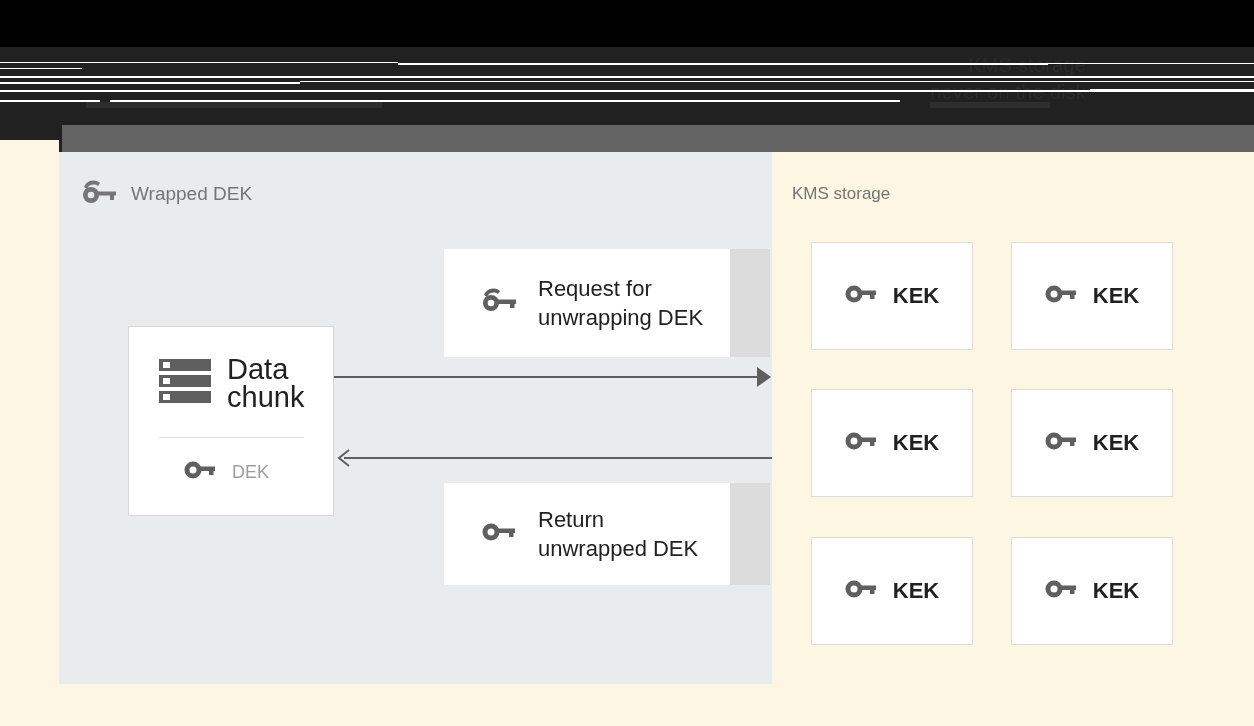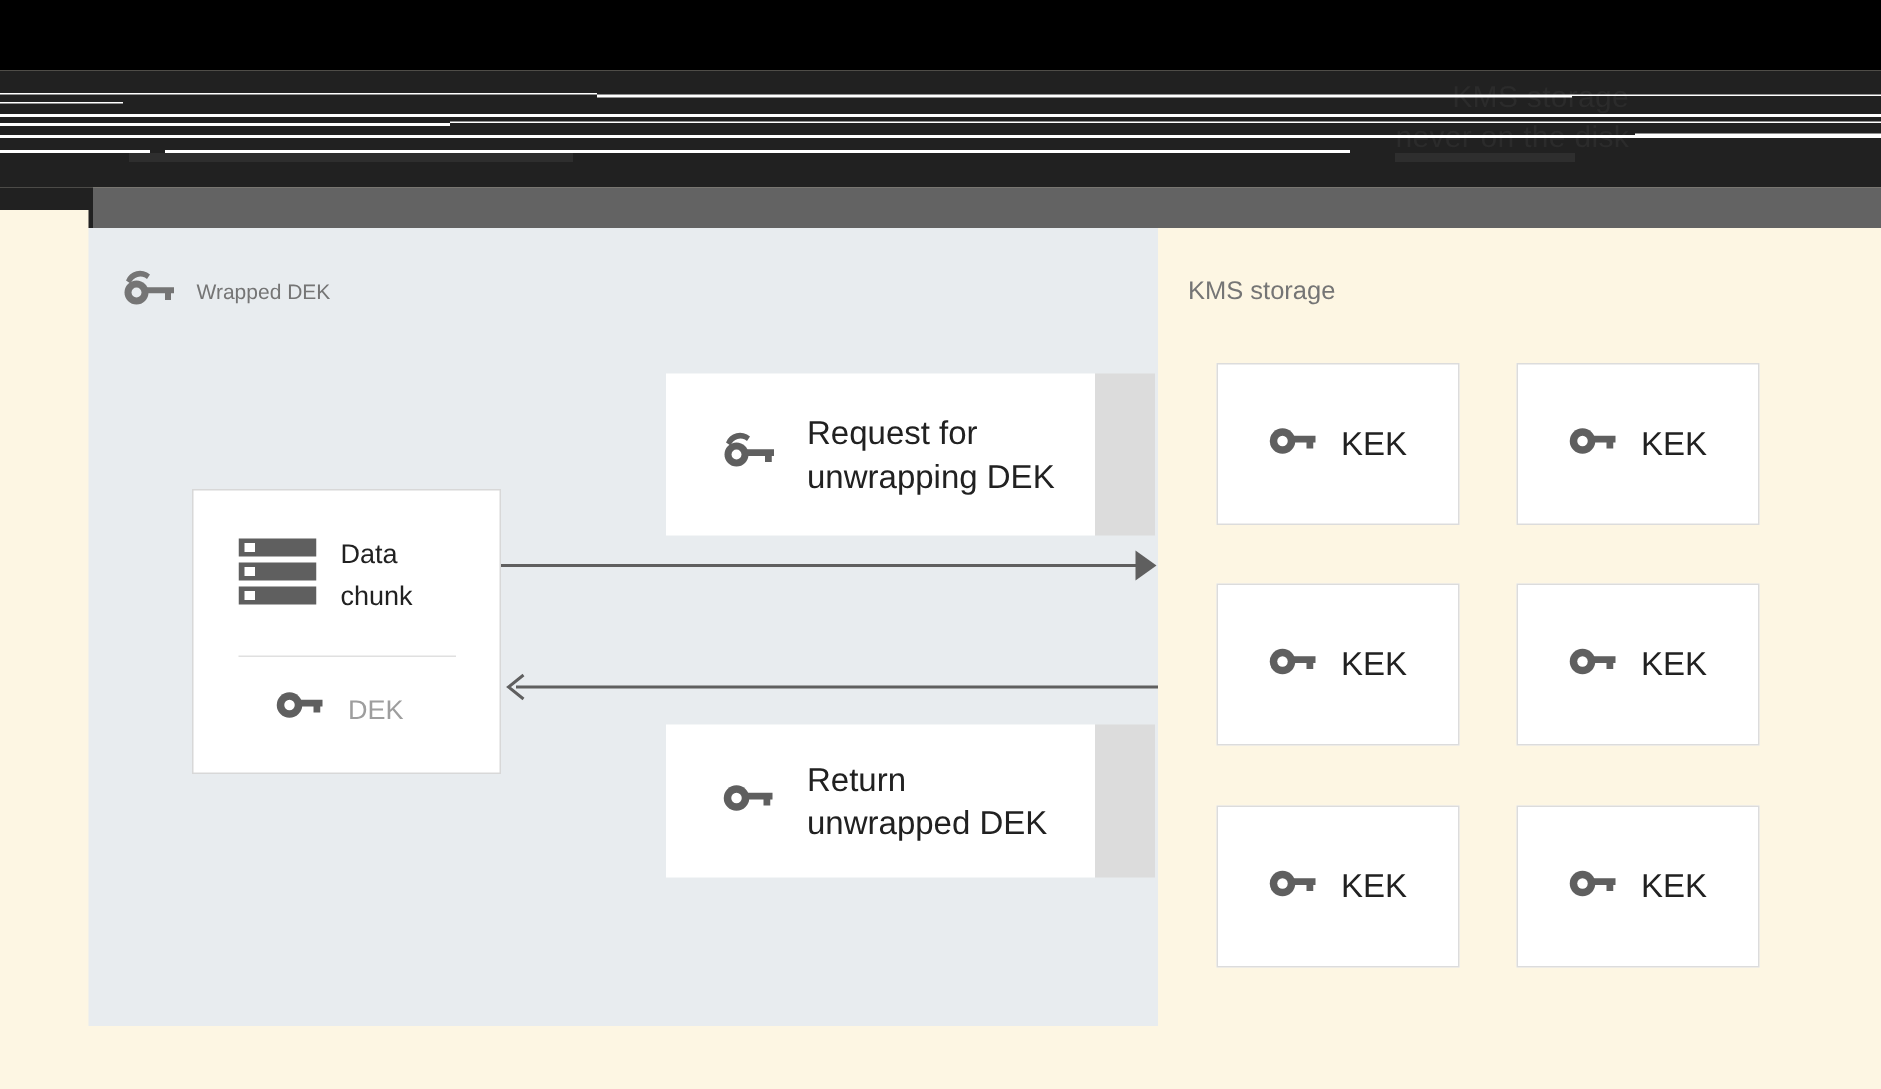--- a/index.html
+++ b/index.html
@@ -76,21 +76,21 @@
   .streak.t3 { left: 930px;top: 55px; width: 120px; height: 6px; }
 
   
   .panel-left {
     position: absolute; left: 59px; top: 152px;
     width: 713px; height: 532px;
     background: #e8ecef;
   }
   .panel-left .panel-label {
     position: absolute; left: 72px; top: 32px;
-    color: #757575; font-size: 14px; line-height: 20px; text-align: center;
+    color: #757575; font-size: 19px; line-height: 20px; text-align: center;
   }
   .wrapped-dek-icon {
     position: absolute; left: 21px; top: 27px;
     width: 38px; height: 28px;
   }
 
   
   .panel-right {
     position: absolute; left: 772px; top: 152px;
     width: 482px; height: 532px;
@@ -105,21 +105,21 @@
   .card-datachunk {
     position: absolute; left: 128px; top: 326px;
     width: 206px; height: 190px;
     background: #fff; border: 1px solid #d8d8d8;
   }
   .dc-row {
     position: absolute; left: 30px; top: 28px;
     display: flex; align-items: center; gap: 16px;
   }
   .dc-label {
-    color: #212121; font-size: 18px; line-height: 28px;
+    color: #212121; font-size: 29px; line-height: 28px;
     width: 86px;
   }
   .dc-divider {
     position: absolute; left: 30px; top: 110px;
     width: 145px; height: 1px; background: #e0e0e0;
   }
   .dc-dek {
     position: absolute; left: 55px; top: 132px;
     display: flex; align-items: center; gap: 16px; justify-content: flex-end;
   }
@@ -160,21 +160,21 @@
     position: absolute; left: 336px; top: 449px;
     width: 14px; height: 18px;
   }
 
   
   .kek-card {
     position: absolute; background: #fff; border: 1px solid #dcdcdc;
     width: 162px; height: 108px;
     display: flex; align-items: center; justify-content: center; gap: 16px;
   }
-  .kek-label { color: #212121; font-size: 22px; line-height: 26px; }
+  .kek-label { color: #212121; font-size: 22px; line-height: 26px; font-weight: bold; }
 
   .kek-c0 { left: 811px; top: 242px; }
   .kek-c1 { left: 1011px; top: 242px; }
   .kek-c2 { left: 811px; top: 389px; }
   .kek-c3 { left: 1011px; top: 389px; }
   .kek-c4 { left: 811px; top: 537px; }
   .kek-c5 { left: 1011px; top: 537px; }
 </style>
 </head>
 <body>

